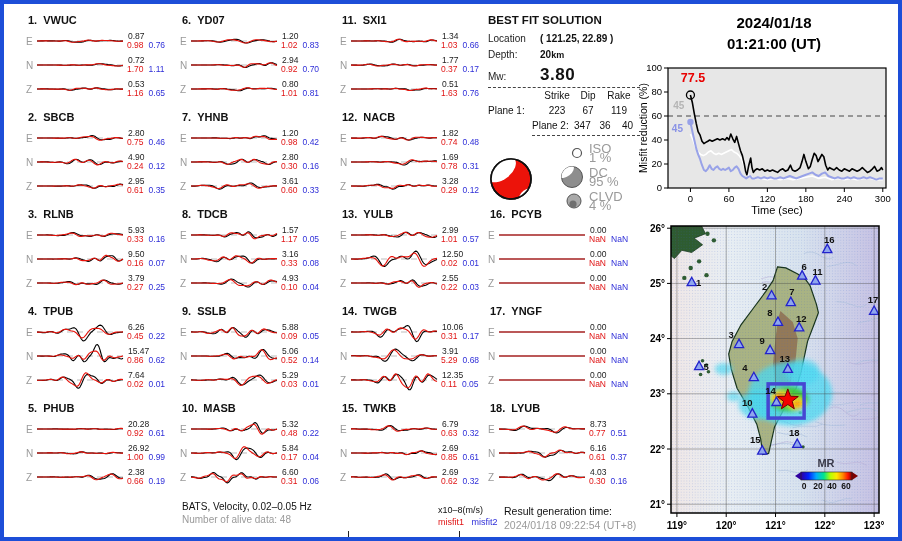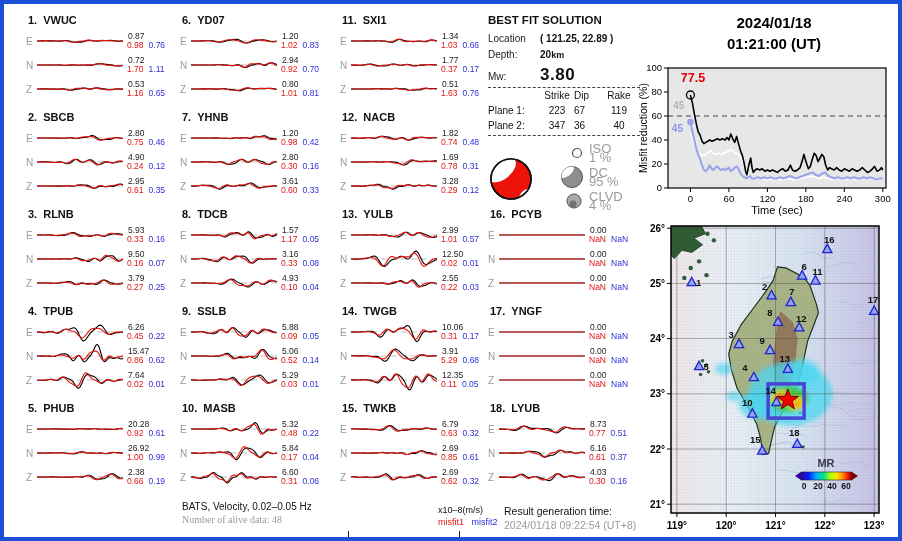--- a/index.html
+++ b/index.html
@@ -24,35 +24,35 @@
   .sol-row{font-size:10px;margin-bottom:5px;display:flex;align-items:baseline;}
   .sol-row .lab{width:52px;color:#222;}
   .sol-row .val{font-weight:bold;}
   .sol-row .unit{font-weight:bold;margin-left:0;font-size:9px;}
   .mw-val{font-size:17px;font-weight:bold;letter-spacing:0.5px;}
   .sdr{font-size:10px;margin-top:2px;}
   .sdr-head{display:flex;border-top:1px dashed #444;padding:2px 0 2px 0;font-weight:normal;}
   .sdr-row{display:flex;padding:2px 0;}
   .sdr .c0{width:52px;}
   .sdr .c1{width:34px;text-align:center;}
-  .sdr .c2{width:28px;text-align:left;}
+  .sdr .c2{width:28px;text-align:center;}
   .sdr .c3{width:34px;text-align:center;}
-  .sdr-row:last-child{border-bottom:1px dashed #444;padding-bottom:4px;}
+  .sdr-row:last-child{border-bottom:1px dashed #444;padding-bottom:4px;margin-left:44px;}
   .sol-bottom{display:flex;margin-top:8px;align-items:center;}
   .comps{margin-left:26px;}
   .comp{display:flex;align-items:center;margin-bottom:3px;}
   .comp .ctxt{margin-left:5px;font-size:13px;color:#9a9a9a;line-height:9px;}
   
   .evt{position:absolute;left:640px;top:8px;width:260px;text-align:center;
        font-size:15px;font-weight:bold;color:#000;line-height:21px;}
   .misfit-wrap{position:absolute;left:634px;top:56px;}
   .map-wrap{position:absolute;left:645px;top:218px;}
   
   .foot-bats{position:absolute;left:178px;top:496px;font-size:10px;color:#111;line-height:13px;}
-  .foot-bats .sub{color:#9a9a9a;font-family:Liberation Serif, serif;}
+  .foot-bats .sub{color:#9a9a9a;}
   .scalebar{position:absolute;left:344px;top:526px;width:112px;}
   .scalebar .bar{position:relative;height:7px;border-bottom:1.2px solid #222;}
   .scalebar .bar:before,.scalebar .bar:after{content:"";position:absolute;bottom:0;width:1.2px;height:6px;background:#222;}
   .scalebar .bar:before{left:0;} .scalebar .bar:after{right:0;}
   .scalebar .sb-lab{text-align:center;font-size:10.5px;color:#111;margin-top:2px;}
   .units{position:absolute;left:434px;top:500px;font-size:9px;line-height:12px;color:#111;}
   .result{position:absolute;left:500px;top:500px;font-size:10.5px;line-height:14px;color:#111;}
   .result .sub{color:#9a9a9a;}
 </style>
 </head>

